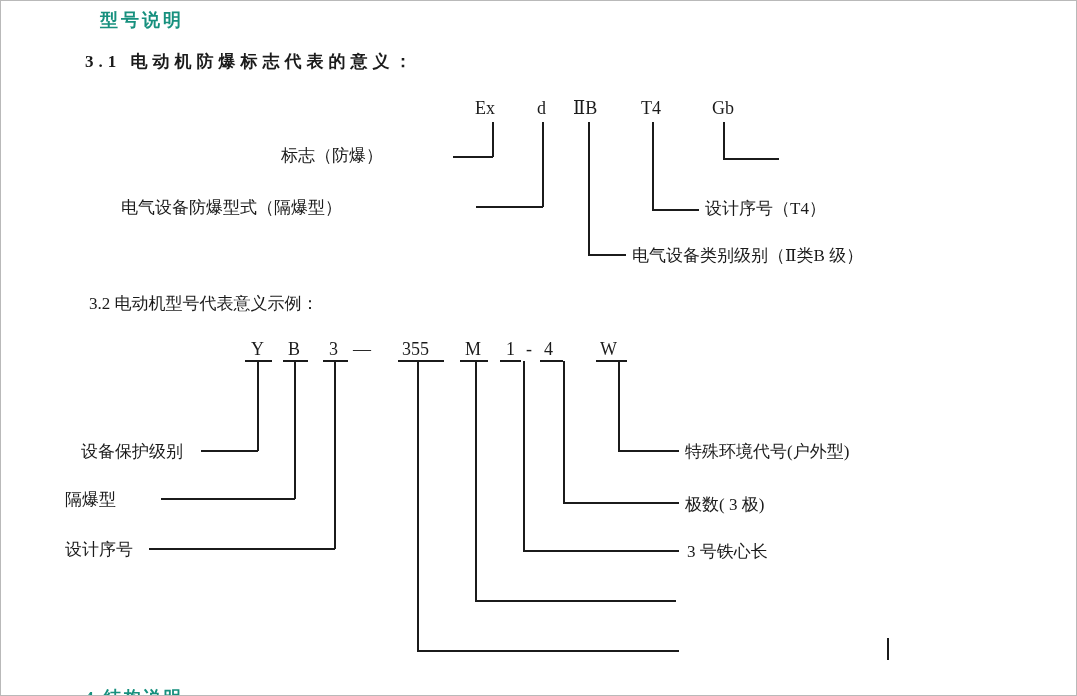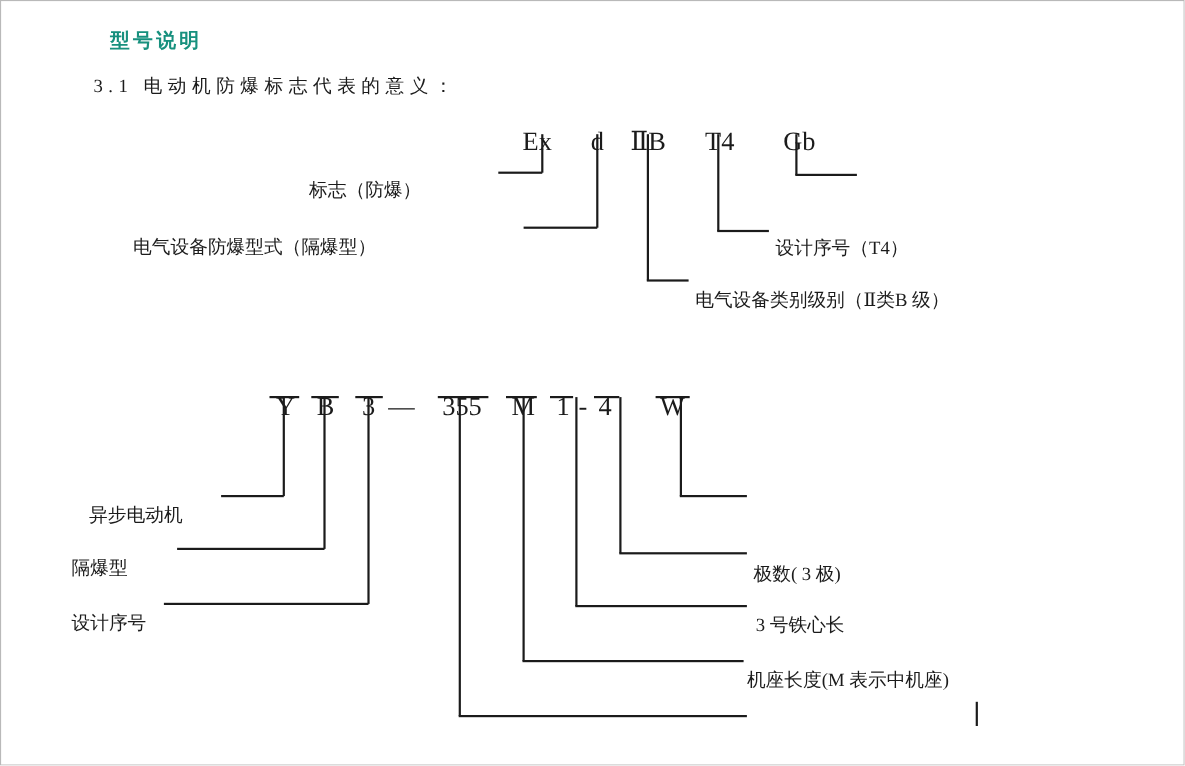--- a/index.html
+++ b/index.html
@@ -1,25 +1,25 @@
 <!DOCTYPE html>
 <html><head>
 <meta charset="utf-8">
 <style>
   html,body{margin:0;padding:0;background:#ffffff;}
   .page{
     position:relative;width:1077px;height:696px;background:#ffffff;
     border:1px solid #b9b9b9;box-sizing:border-box;overflow:hidden;
     font-family:"Liberation Serif","DejaVu Serif",serif;color:#1b1b1b;
   }
-  .t{position:absolute;white-space:nowrap;font-size:17px;line-height:1.25;margin-top:17px;}
-  .code{font-size:24px;}
+  .t{position:absolute;white-space:nowrap;font-size:17px;line-height:1.25;}
+  .code{font-size:18px;}
   .title{font-weight:bold;font-size:18px;letter-spacing:3px;}
   .teal{color:#17907e;}
-  .hd{letter-spacing:5px;}
+  .hd{letter-spacing:5px;font-weight:bold;}
   .hln{position:absolute;height:1.6px;background:#1b1b1b;}
   .vln{position:absolute;width:1.6px;background:#1b1b1b;}
 </style>
 </head>
 <body>
 
 <div class="page">
 
   <div class="t title teal" style="left:99px;top:8px">型号说明</div>
 
@@ -40,20 +40,21 @@
   <div class="vln" style="left:651px;top:121px;height:88px"></div>
   <div class="hln" style="left:651px;top:208px;width:47px"></div>
   <div class="vln" style="left:722px;top:121px;height:37px"></div>
   <div class="hln" style="left:722px;top:157px;width:56px"></div>
 
   <div class="t" style="left:280px;top:144px">标志（防爆）</div>
   <div class="t" style="left:120px;top:196px">电气设备防爆型式（隔爆型）</div>
   <div class="t" style="left:631px;top:244px">电气设备类别级别（Ⅱ类B 级）</div>
   <div class="t" style="left:704px;top:197px">设计序号（T4）</div>
 
+  <div class="t" style="left:88px;top:292px">3.2 电动机型号代表意义示例：</div>
 
   <div class="t code" style="left:250px;top:337px">Y</div>
   <div class="t code" style="left:287px;top:337px">B</div>
   <div class="t code" style="left:328px;top:337px">3</div>
   <div class="t code" style="left:352px;top:337px">—</div>
   <div class="t code" style="left:401px;top:337px">355</div>
   <div class="t code" style="left:464px;top:337px">M</div>
   <div class="t code" style="left:505px;top:337px">1</div>
   <div class="t code" style="left:525px;top:337px">-</div>
   <div class="t code" style="left:543px;top:337px">4</div>
@@ -79,25 +80,25 @@
 
   <div class="hln" style="left:200px;top:449px;width:57px"></div>
   <div class="hln" style="left:160px;top:497px;width:134px"></div>
   <div class="hln" style="left:148px;top:547px;width:186px"></div>
   <div class="hln" style="left:617px;top:449px;width:61px"></div>
   <div class="hln" style="left:562px;top:501px;width:116px"></div>
   <div class="hln" style="left:522px;top:549px;width:156px"></div>
   <div class="hln" style="left:474px;top:599px;width:201px"></div>
   <div class="hln" style="left:416px;top:649px;width:262px"></div>
 
-  <div class="t" style="left:80px;top:440px">异步电动机</div>
+  <div class="t" style="left:80px;top:440px">设备保护级别</div>
   <div class="t" style="left:64px;top:488px">隔爆型</div>
   <div class="t" style="left:64px;top:538px">设计序号</div>
 
+  <div class="t" style="left:684px;top:440px">特殊环境代号(户外型)</div>
   <div class="t" style="left:684px;top:493px">极数( 3 极)</div>
   <div class="t" style="left:686px;top:540px">3 号铁心长</div>
-  <div class="t" style="left:678px;top:590px">机座长度(M 表示中机座)</div>
 
   <div class="vln" style="left:886px;top:637px;height:22px;width:1.5px"></div>
 
   <div class="t teal" style="left:84px;top:686px;font-weight:bold;letter-spacing:3px">4  结构说明</div>
 
 </div>
 
 </body></html>

